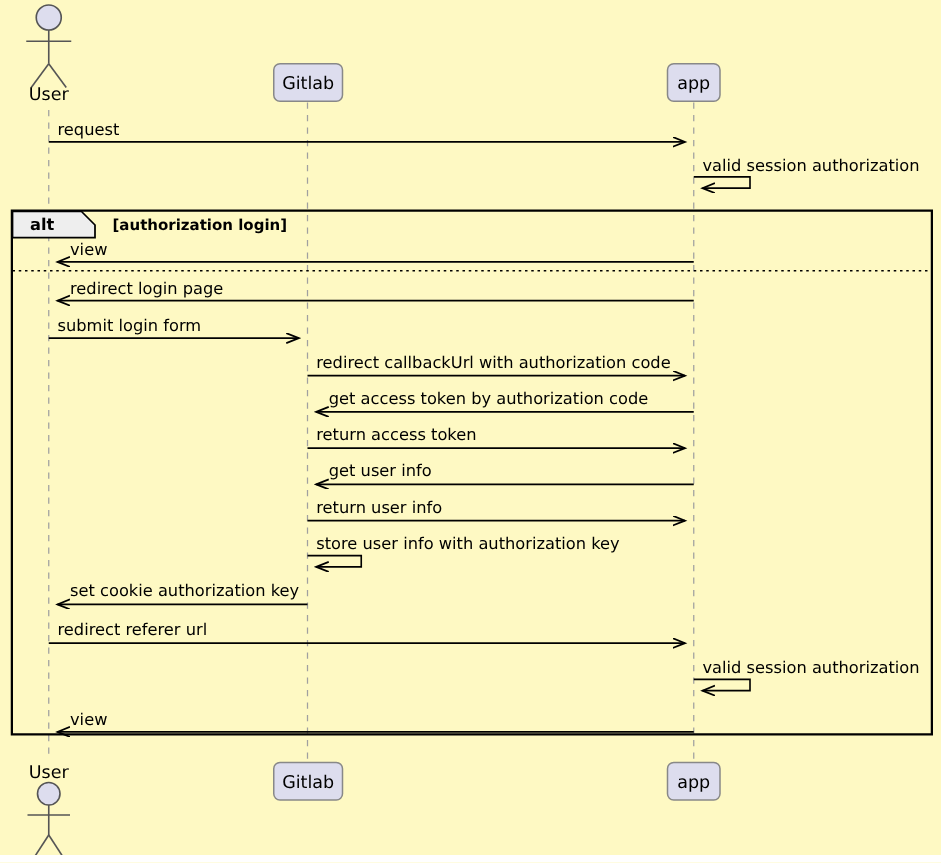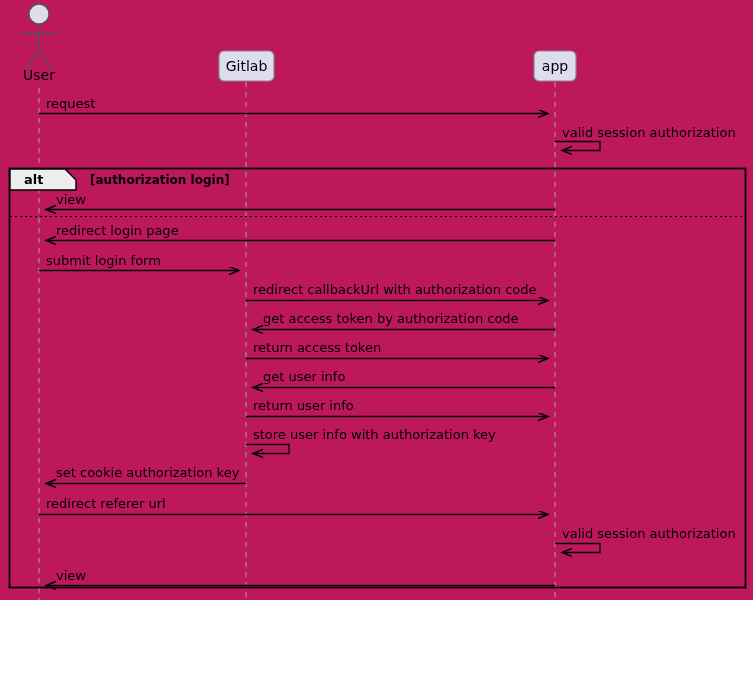--- a/index.html
+++ b/index.html
@@ -6,22 +6,22 @@
     margin: 0;
     padding: 0;
     background: #ffffff;
   }
   body {
     font-family: "DejaVu Sans", "Liberation Sans", sans-serif;
   }
   #diagram {
     position: relative;
     width: 753px;
-    height: 600px;
-    background: #be185d;
+    height: 684px;
+    background: #fef9c3;
     overflow: hidden;
   }
   svg#canvas {
     position: absolute;
     left: 0;
     top: 0;
     width: 753px;
     height: 690px;
   }
   .msg-label {

